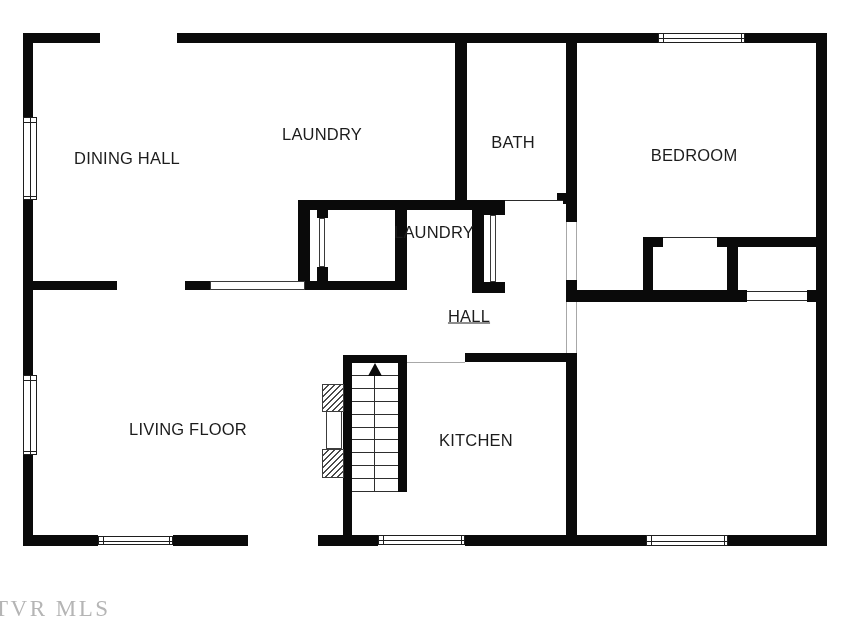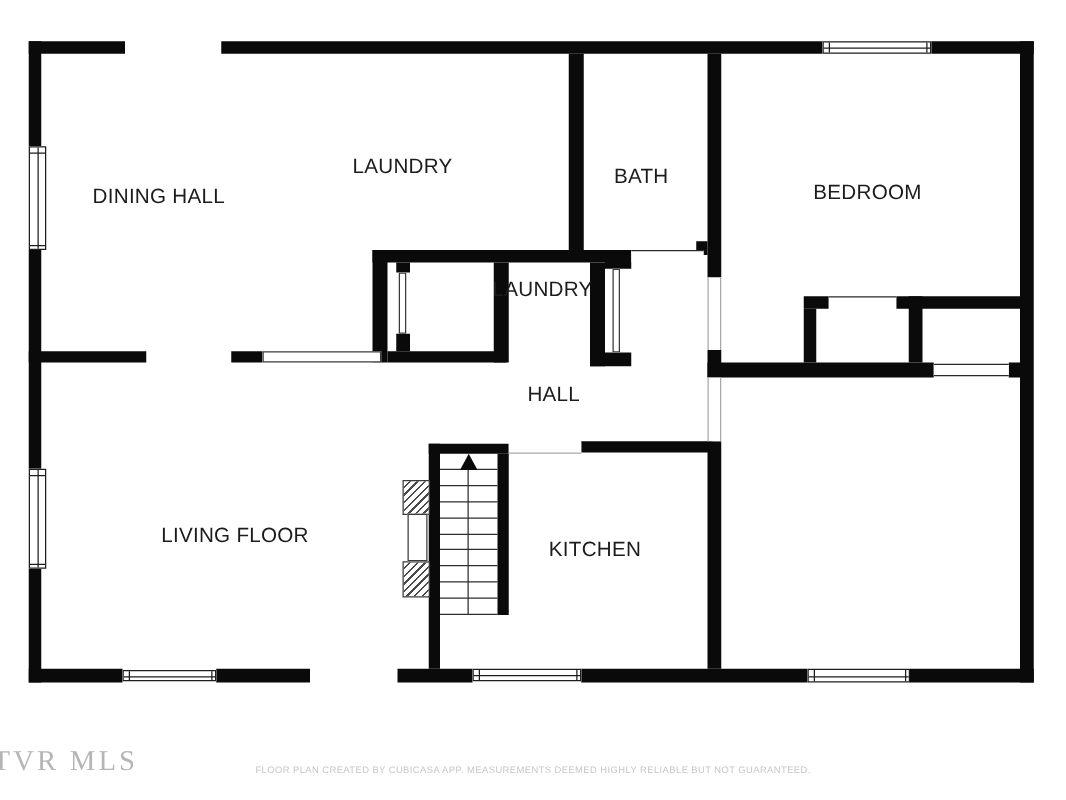--- a/index.html
+++ b/index.html
@@ -21,21 +21,20 @@
   .watermark{position:absolute;font-family:"Liberation Serif",serif;color:#b5b5b5;
           letter-spacing:2.5px;font-size:23px;white-space:nowrap;}
   .footer{position:absolute;width:100%;text-align:center;font-size:7.5px;color:#c6c6c6;
           letter-spacing:.35px;white-space:nowrap;}
 </style>
 </head>
 <body>
 
 <div id="canvas">
   <div class="watermark" style="left:-6px; top:596px;">TVR MLS</div>
-  <div class="footer" style="top:611px;">FLOOR PLAN CREATED BY CUBICASA APP. MEASUREMENTS DEEMED HIGHLY RELIABLE BUT NOT GUARANTEED.</div>
 <div class="wall" style="left: 23px; top: 33px; width: 77px; height: 10px;"></div>
     <div class="wall" style="left: 177px; top: 33px; width: 481px; height: 10px;"></div>
     <div class="wall" style="left: 745px; top: 33px; width: 82px; height: 10px;"></div>
     <div class="wall" style="left: 23px; top: 33px; width: 10px; height: 84px;"></div>
     <div class="wall" style="left: 23px; top: 200px; width: 10px; height: 175px;"></div>
     <div class="wall" style="left: 23px; top: 455px; width: 10px; height: 91px;"></div>
     <div class="wall" style="left: 816px; top: 33px; width: 11px; height: 513px;"></div>
     <div class="wall" style="left: 23px; top: 535px; width: 75px; height: 11px;"></div>
     <div class="wall" style="left: 173px; top: 535px; width: 75px; height: 11px;"></div>
     <div class="wall" style="left: 318px; top: 535px; width: 60px; height: 11px;"></div>
@@ -119,16 +118,16 @@
     <div class="tread" style="left: 374px; top: 371px; width: 1px; height: 121px;"></div>
     <div class="stairs-arrow" style="left: 368px; top: 363px;"></div>
     <div class="hatch" style="left: 322px; top: 384px; width: 22px; height: 28px;"></div>
     <div class="hatch" style="left: 322px; top: 449px; width: 22px; height: 29px;"></div>
     <div class="chimney-mid" style="left: 326px; top: 411px; width: 16px; height: 38px;"></div>
     <div class="room-label" style="left: 127px; top: 158px;">DINING HALL</div>
     <div class="room-label" style="left: 322px; top: 134px;">LAUNDRY</div>
     <div class="room-label" style="left: 513px; top: 142px;">BATH</div>
     <div class="room-label" style="left: 694px; top: 155px;">BEDROOM</div>
     <div class="room-label" style="left: 434px; top: 232px;">LAUNDRY</div>
-    <div class="room-label" style="left: 443px; top: 316px;">HALL</div>
+    <div class="room-label" style="left: 469px; top: 316px; text-decoration: underline;">HALL</div>
     <div class="room-label" style="left: 188px; top: 429px;">LIVING FLOOR</div>
     <div class="room-label" style="left: 476px; top: 440px;">KITCHEN</div>
   </div>
 
 </body></html>

